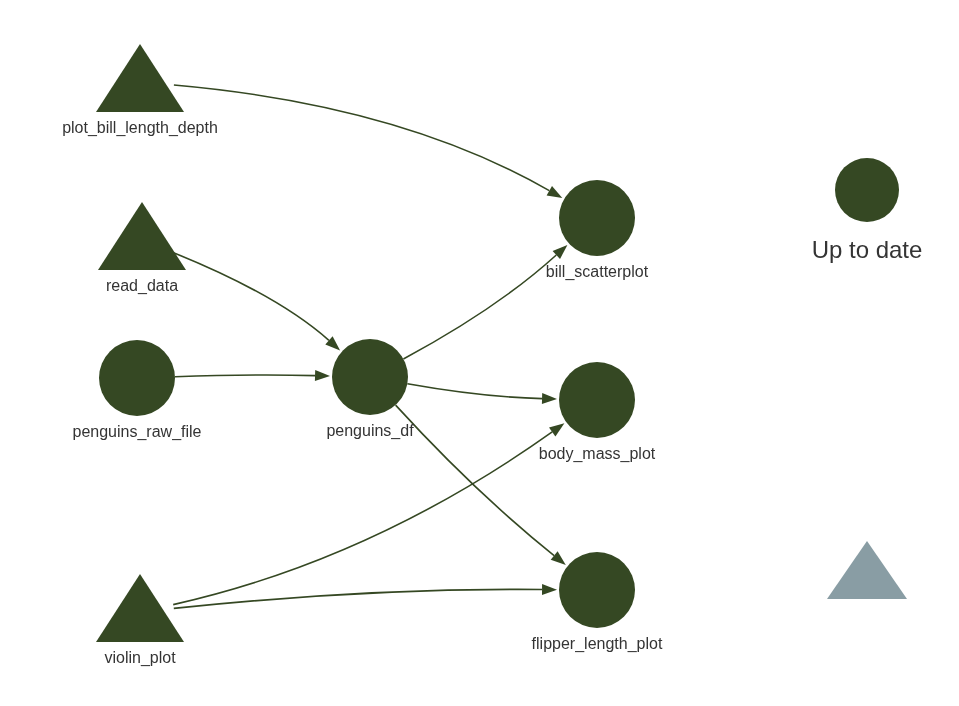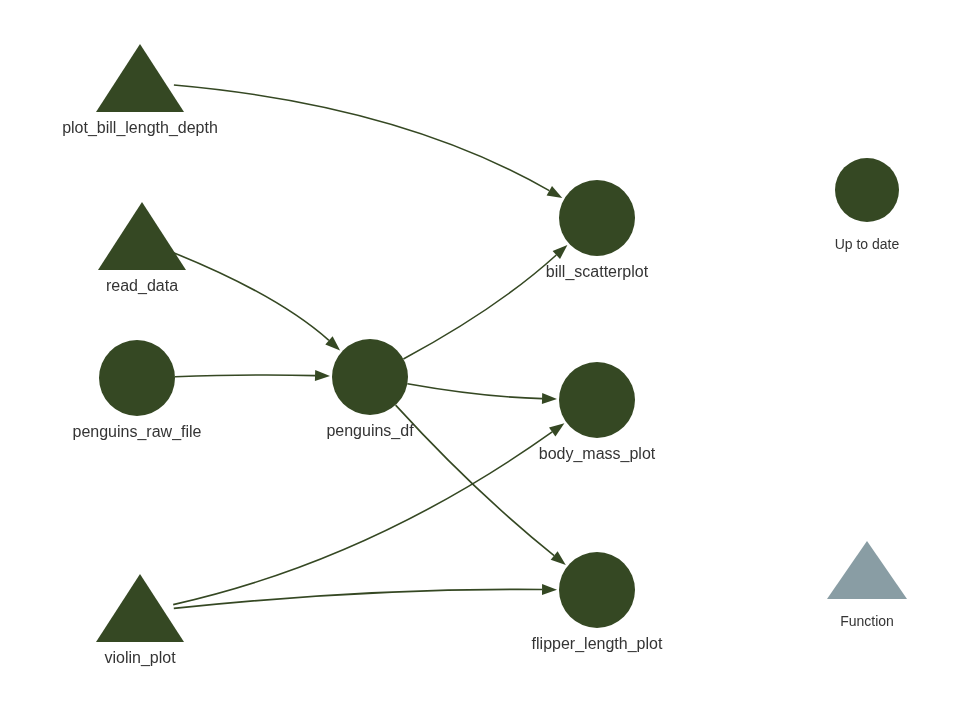--- a/index.html
+++ b/index.html
@@ -60,21 +60,21 @@
   .fill-grey  { background: var(--legend-grey); }
   .triangle-shape {
     width: 0;
     height: 0;
     border-left: 40px solid transparent;
     border-right: 40px solid transparent;
     border-bottom: 58px solid var(--legend-grey);
   }
   .legend-label {
     margin-top: 14px;
-    font-size: 14px;
+    font-size: 24px;
     color: var(--label);
   }
 </style>
 </head>
 <body>
 
 <div class="graph-canvas">
   <svg id="graph-svg" width="959" height="706" viewBox="0 0 959 706">
       <path d="M 173.9 85.0 Q 400 105 549.3 190.6" fill="none" stroke="#354823" stroke-width="1.6"></path>
       <polygon points="562.3,198.1 546.6,195.4 552.0,185.9" fill="#354823"></polygon>
@@ -111,15 +111,14 @@
     </svg>
 </div>
 
 <div class="legend">
   <div class="legend-item item-0">
     <span class="shape circle fill-green"></span>
     <div class="legend-label">Up to date</div>
   </div>
   <div class="legend-item item-2">
     <span class="shape triangle-shape"></span>
-    <div class="legend-label">Function</div>
   </div>
 </div>
 
 </body></html>

